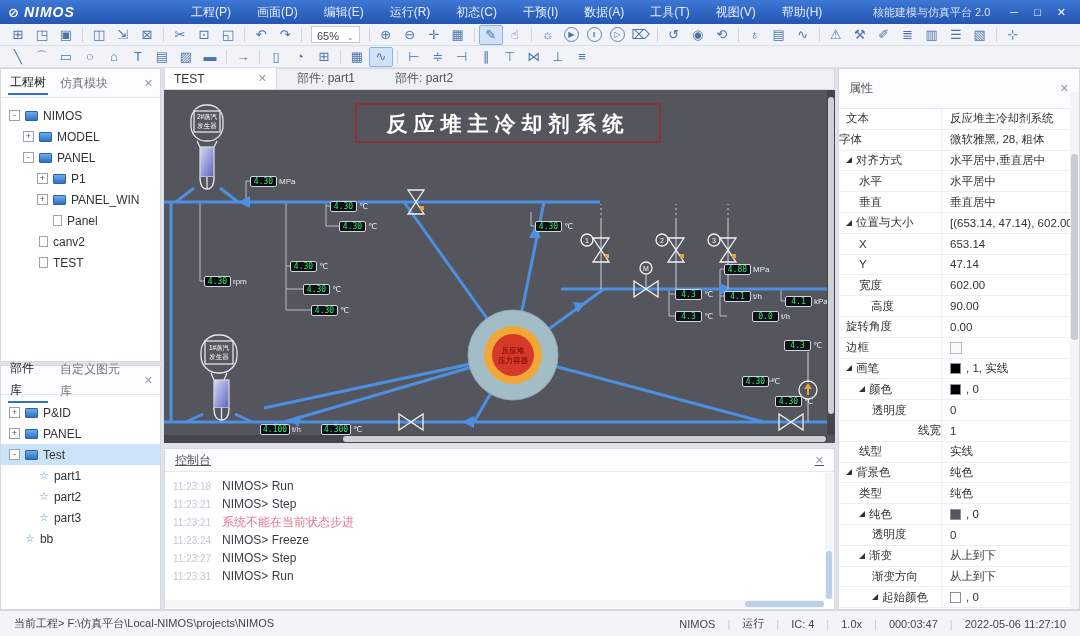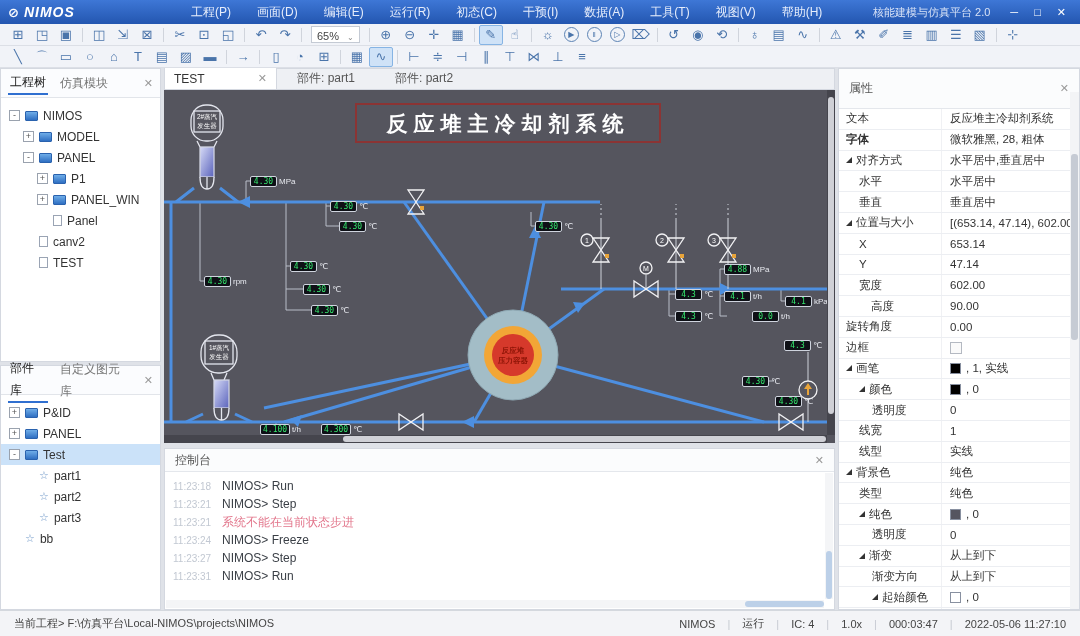--- a/index.html
+++ b/index.html
@@ -75,21 +75,21 @@
   .cs-h { position:absolute; left:0; right:8px; bottom:0; height:8px; background:#45454d; }
   .cs-h-thumb { position:absolute; left:27%; right:1px; top:1px; bottom:1px;
     background:#cfd0d6; border-radius:3px; }
   .cs-v { position:absolute; top:0; bottom:8px; right:0; width:8px; background:#45454d; }
   .cs-v-thumb { position:absolute; top:2%; height:92%; left:1px; right:1px;
     background:#cfd0d6; border-radius:3px; }
 
   .console { flex:1; margin-top:5px; background:#fff; border:1px solid #d4d8e0;
     display:flex; flex-direction:column; position:relative; min-height:0; }
   .console-header { height:23px; display:flex; align-items:center; padding:0 10px;
-    border-bottom:1px solid #e4e7ec; font-size:12px; color:#555; background:#fbfcfd; flex:none; }
+    border-bottom:1px solid #e4e7ec; font-size:12px; color:#555; background:#fbfcfd; flex:none;text-decoration:underline; }
   .console-body { flex:1; padding:5px 8px; overflow:hidden; font-size:12px; }
   .cmsg { height:18px; display:flex; align-items:center; gap:7px; }
   .cmsg-time { color:#c2c8d2; font-size:10px; width:42px; flex:none; }
   .cmsg-text { color:#3a3f46; }
   .cmsg.error .cmsg-text { color:#e2748a; }
   .con-v { position:absolute; right:1px; top:24px; bottom:10px; width:8px; background:#f4f5f7; }
   .con-v-thumb { position:absolute; bottom:0; height:38%; left:1px; right:1px;
     background:#bcd0e8; border-radius:3px; }
   .con-h { position:absolute; left:1px; right:10px; bottom:1px; height:8px; background:#f4f5f7; }
   .con-h-thumb { position:absolute; right:0; width:12%; top:1px; bottom:1px;
@@ -592,21 +592,21 @@
       <div class="props-body" id="propsBody">
           <div class="prow">
             <div class="prow-label" style="padding-left: 7px;">
               <span>文本</span>
             </div>
             <div class="prow-value">
               <span>反应堆主冷却剂系统</span>
             </div>
           </div>
           <div class="prow">
-            <div class="prow-label" style="padding-left: 7px; font-weight: bold;">
+            <div class="prow-label" style="">
               <span>字体</span>
             </div>
             <div class="prow-value">
               <span>微软雅黑, 28, 粗体</span>
             </div>
           </div>
           <div class="prow">
             <div class="prow-label" style="padding-left: 7px;">
               <span class="pexp"></span>
               <span>对齐方式</span>
@@ -710,21 +710,21 @@
           </div>
           <div class="prow">
             <div class="prow-label" style="padding-left: 33px;">
               <span>透明度</span>
             </div>
             <div class="prow-value">
               <span>0</span>
             </div>
           </div>
           <div class="prow">
-            <div class="prow-label" style="padding-left: 20px;">
+            <div class="prow-label" style="padding-left: 12px; justify-content: flex-end;">
               <span>线宽</span>
             </div>
             <div class="prow-value">
               <span>1</span>
             </div>
           </div>
           <div class="prow">
             <div class="prow-label" style="padding-left: 20px;">
               <span>线型</span>
             </div>

